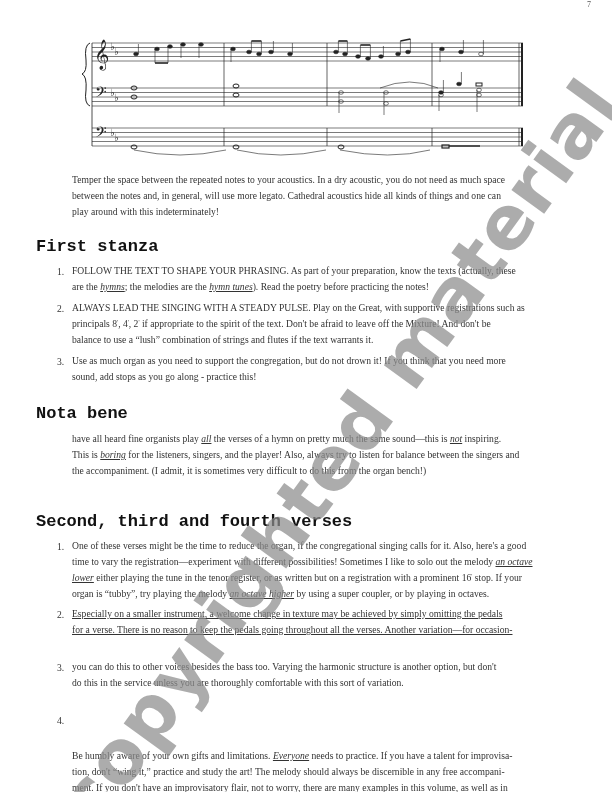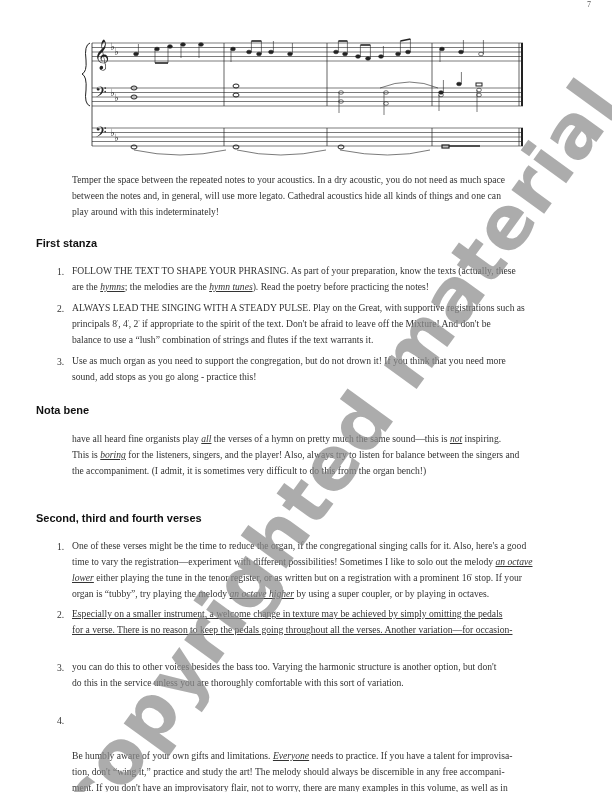--- a/index.html
+++ b/index.html
@@ -2,22 +2,22 @@
 <html><head>
 <meta charset="utf-8">
 <style>
   html, body { margin: 0; padding: 0; background: #ffffff; }
   body { width: 612px; height: 792px; position: relative; overflow: hidden;
          font-family: "Liberation Serif", "DejaVu Serif", serif; color: #2a2a2a; }
   .page-number { position: absolute; left: 587px; top: 0px; font-size: 8px; color: #555; }
   .score { position: absolute; left: 0; top: 0; width: 612px; height: 170px; }
   .para { position: absolute; font-size: 9.6px; line-height: 16px; text-align: justify; color: #333; }
   .para .line { display: block; white-space: nowrap; }
-  .heading { position: absolute; left: 36px; font-family: Liberation Sans, sans-serif;
-             font-weight: bold; font-size: 11px; color: #111; }
+  .heading { position: absolute; left: 36px; font-family: Liberation Mono, monospace;
+             font-weight: bold; font-size: 17px; color: #111; }
   .list-num { position: absolute; font-size: 9.6px; color: #333; }
   .watermark { position: absolute; left: -10px; top: 420px; width: 820px;
                transform-origin: 0 0; transform: rotate(-54deg);
                font-family: "DejaVu Sans", "Liberation Sans", sans-serif; font-weight: bold;
                font-size: 74px; letter-spacing: 1px; color: rgba(140,140,140,0.72);
                white-space: nowrap; pointer-events: none; }
   i { font-style: italic; text-decoration: underline; }
   sup { font-size: 6px; vertical-align: top; position: relative; top: -2px; }
 </style>
 </head>

